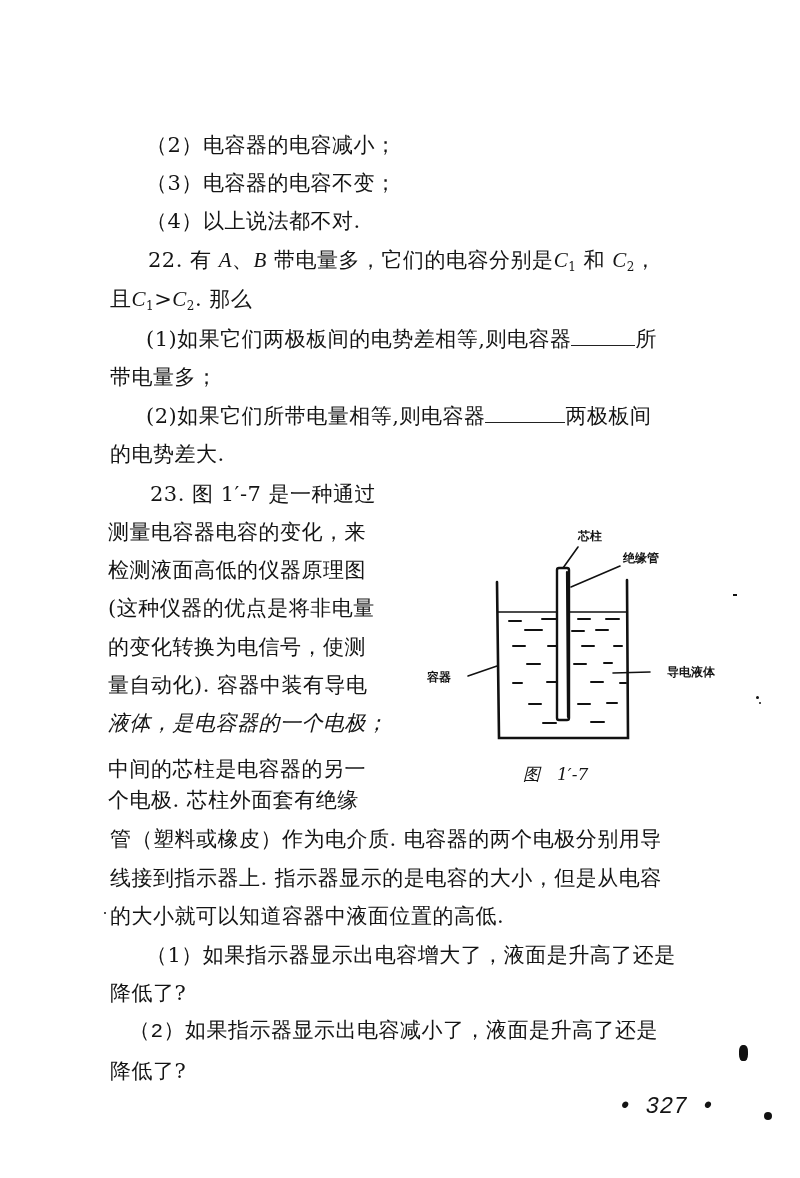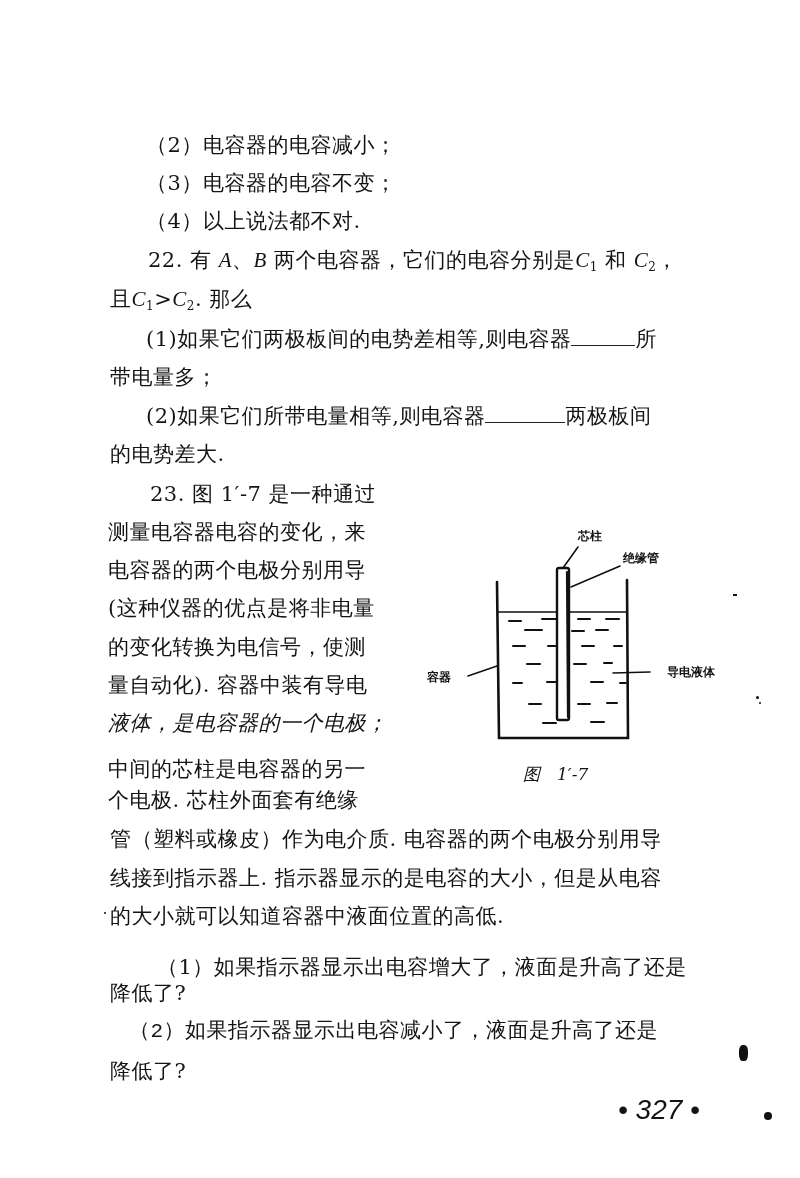--- a/index.html
+++ b/index.html
@@ -10,39 +10,39 @@
     .line {
       position: absolute; font-size: 21px; line-height: 28px; white-space: nowrap; letter-spacing: 0.5px;
     }
     .i { font-style: italic; font-family: "Liberation Serif", serif; }
     sub { font-size: 12px; vertical-align: -4px; }
     .blank { display: inline-block; border-bottom: 1.5px solid #222; height: 20px; vertical-align: baseline; }
     .fig { position: absolute; left: 420px; left: 420px; top: 510px; width: 330px; height: 290px; }
     .fig svg { position: absolute; left: 0; top: 0; }
     .flabel { position: absolute; font-family: "DejaVu Sans", sans-serif; font-weight: bold; font-size: 12px; line-height: 20px; white-space: nowrap; }
     .caption { position: absolute; font-size: 17px; white-space: nowrap; font-style: italic; }
-    .pagenum { position: absolute; left: 618px; top: 1094px; font-size: 28px; font-style: italic; font-family: Liberation Sans, sans-serif; }
+    .pagenum { position: absolute; left: 618px; top: 1094px; font-size: 23px; font-style: italic; font-family: Liberation Mono, monospace; }
     .speck { position: absolute; background: #111; border-radius: 50%; }
   </style>
 </head>
 <body>
 
 <div class="line" style="left:146px; top:131px;">
   <span>（2）</span><span>电容器的电容减小；</span>
 </div>
 <div class="line" style="left:146px; top:169px;">
   <span>（3）</span><span>电容器的电容不变；</span>
 </div>
 <div class="line" style="left:146px; top:207px;">
   <span>（4）</span><span>以上说法都不对.</span>
 </div>
 
 <div class="line" style="left:148px; top:246px;">
   <span>22.</span>
-  <span>有 </span><span class="i">A</span><span>、</span><span class="i">B</span><span> 两个电容器，它们的电容分别是</span><span class="i">C</span><sub>1</sub>
+  <span>有 </span><span class="i">A</span><span>、</span><span class="i">B</span><span> 带电量多，它们的电容分别是</span><span class="i">C</span><sub>1</sub>
   <span>和</span>
   <span class="i">C</span><sub>2</sub><span>，</span>
 </div>
 <div class="line" style="left:110px; top:285px;">
   <span>且</span><span class="i">C</span><sub>1</sub><span>&gt;</span><span class="i">C</span><sub>2</sub><span>. 那么</span>
 </div>
 <div class="line" style="left:146px; top:325px;">
   <span>(1)如果它们两极板间的电势差相等,则电容器</span><span class="blank" style="width:64px;"></span><span>所</span>
 </div>
 <div class="line" style="left:110px; top:363px;">
@@ -50,33 +50,33 @@
 </div>
 <div class="line" style="left:146px; top:402px;">
   <span>(2)如果它们所带电量相等,则电容器</span><span class="blank" style="width:80px;"></span><span>两极板间</span>
 </div>
 <div class="line" style="left:110px; top:440px;">
   <span>的电势差大.</span>
 </div>
 
 <div class="line" style="left:150px; top:480px;">23. 图 1′-7 是一种通过</div>
 <div class="line" style="left:108px; top:518px;">测量电容器电容的变化，来</div>
-<div class="line" style="left:108px; top:556px;">电容器的两个电极分别用导</div>
+<div class="line" style="left:108px; top:556px;">检测液面高低的仪器原理图</div>
 <div class="line" style="left:108px; top:594px;">(这种仪器的优点是将非电量</div>
 <div class="line" style="left:108px; top:633px;">的变化转换为电信号，使测</div>
 <div class="line" style="left:108px; top:671px;">量自动化). 容器中装有导电</div>
 <div class="line" style="left:108px; top:709px;font-style:italic;">液体，是电容器的一个电极；</div>
 <div class="line" style="left:108px; top:748px;margin-top:7px;">中间的芯柱是电容器的另一</div>
 <div class="line" style="left:108px; top:786px;">个电极. 芯柱外面套有绝缘</div>
 
 <div class="line" style="left:110px; top:825px;">管（塑料或橡皮）作为电介质. 电容器的两个电极分别用导</div>
 <div class="line" style="left:110px; top:864px;">线接到指示器上. 指示器显示的是电容的大小，但是从电容</div>
 <div class="line" style="left:110px; top:902px;">的大小就可以知道容器中液面位置的高低.</div>
 
-<div class="line" style="left:157px; top:941px;margin-top:12px;">（1）如果指示器显示出电容增大了，液面是升高了还是</div>
+<div class="line" style="left:146px; top:941px;">（1）如果指示器显示出电容增大了，液面是升高了还是</div>
 <div class="line" style="left:110px; top:979px;">降低了?</div>
 <div class="line" style="left:129px; top:1018px;font-family:Liberation Mono, monospace;">（2）如果指示器显示出电容减小了，液面是升高了还是</div>
 <div class="line" style="left:110px; top:1057px;">降低了?</div>
 
 <div class="fig">
   <svg width="330" height="290" viewBox="0 0 330 290">
     <g stroke="#111" fill="none" stroke-linecap="round">
 
       <polyline points="77,72 79,228 208,228 207,70" stroke-width="2.6"></polyline>
 

